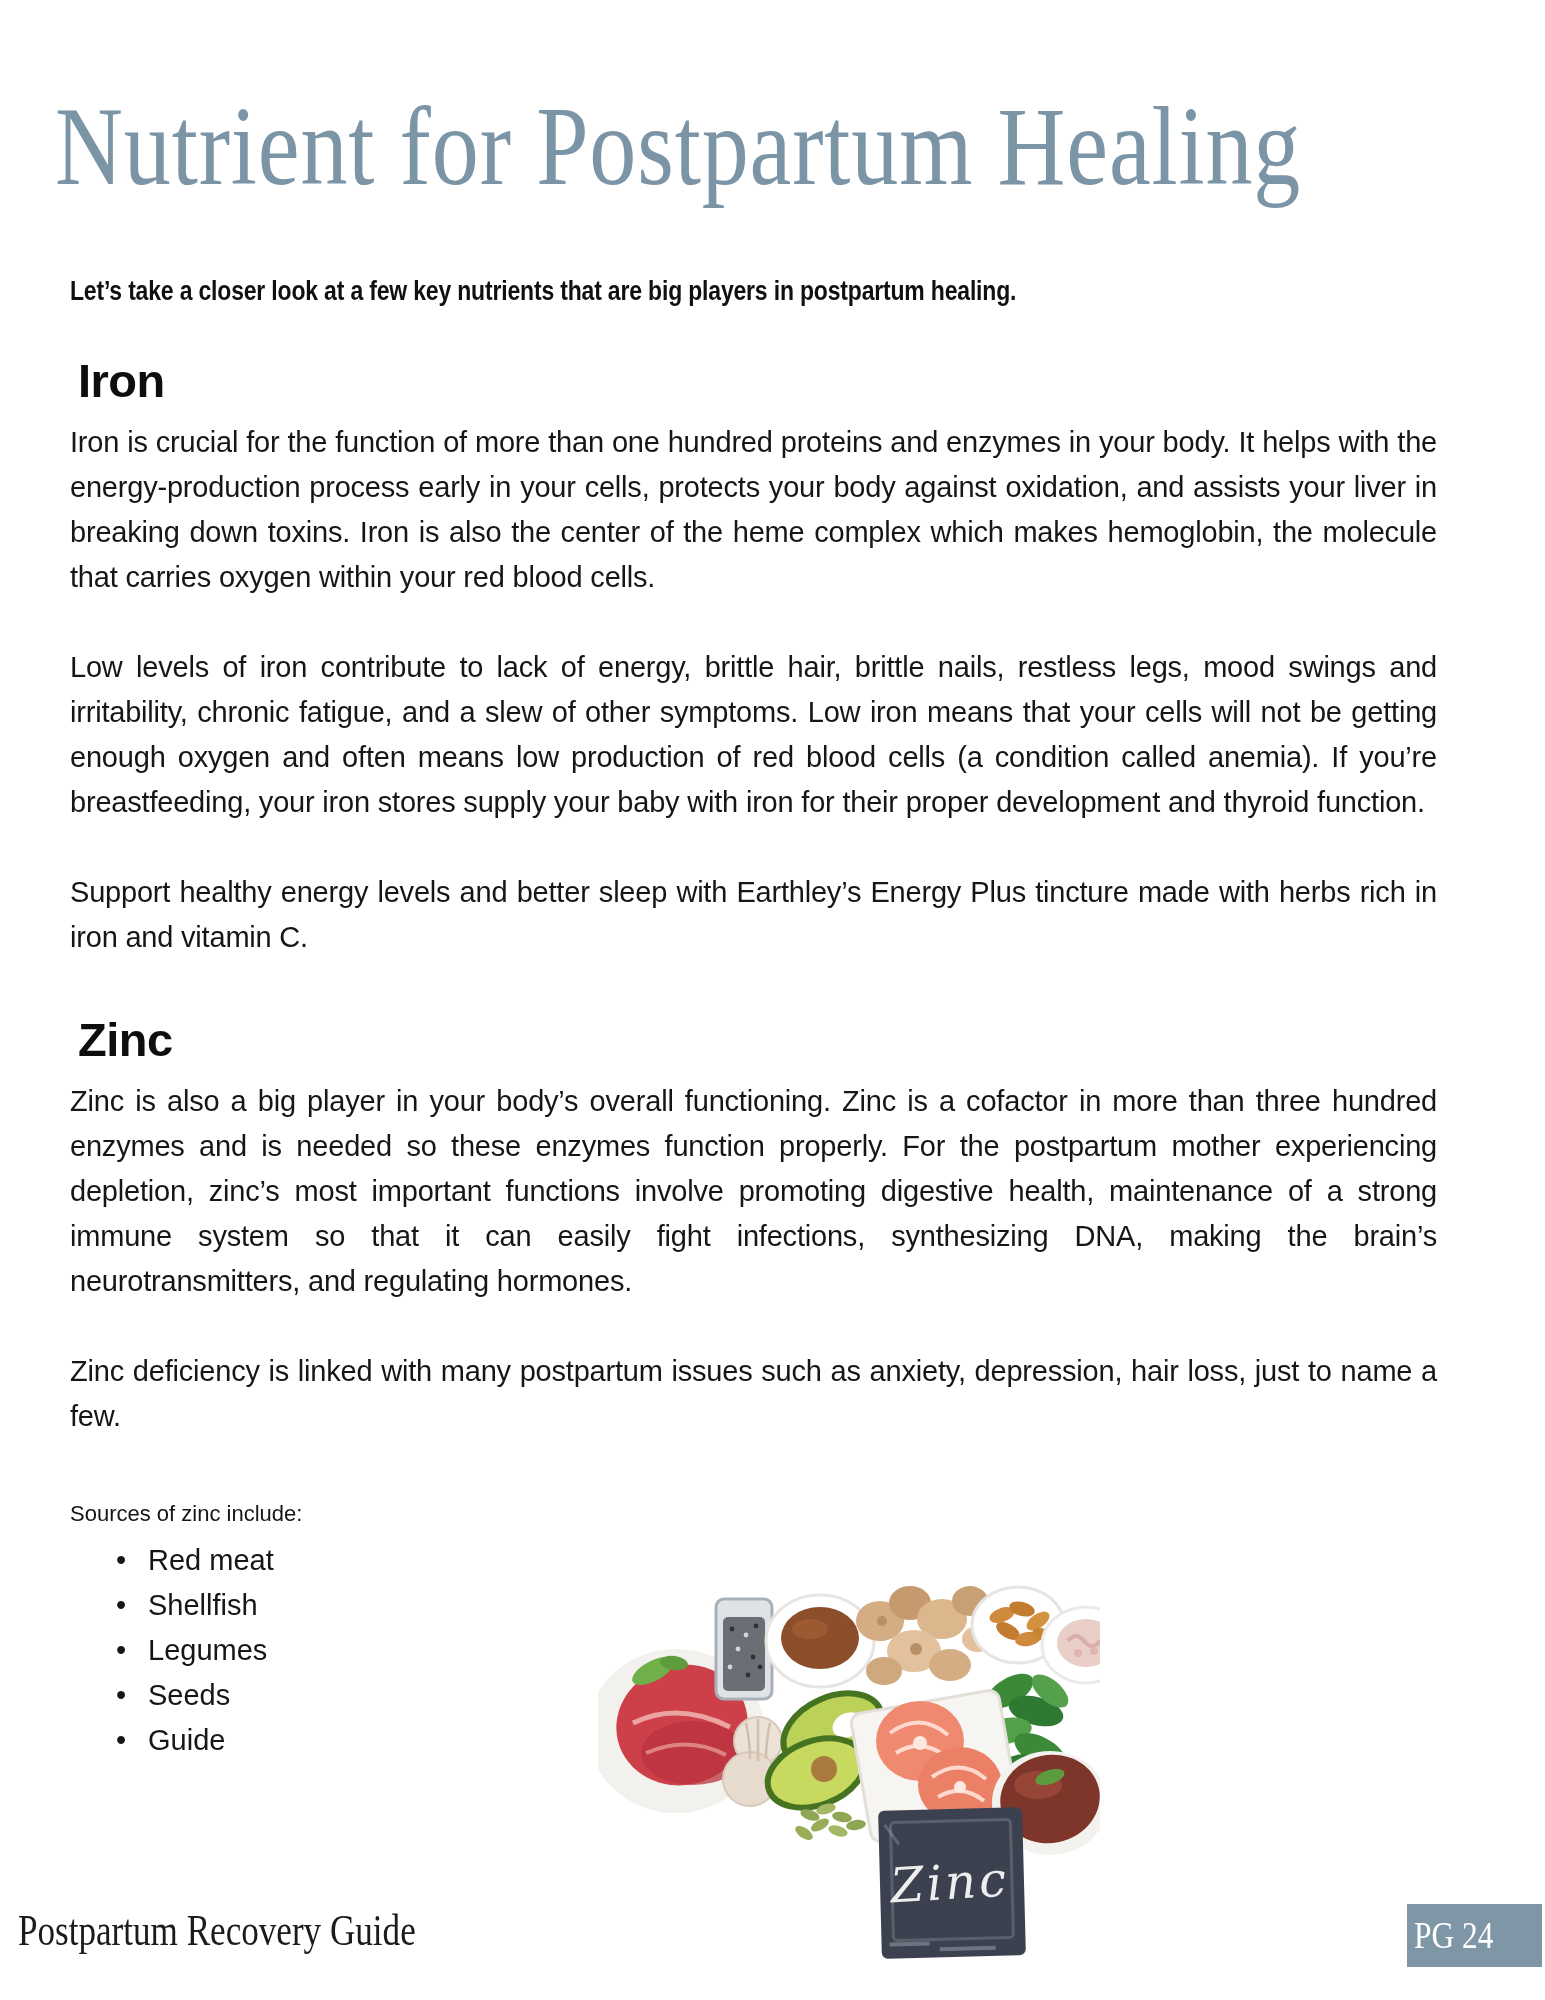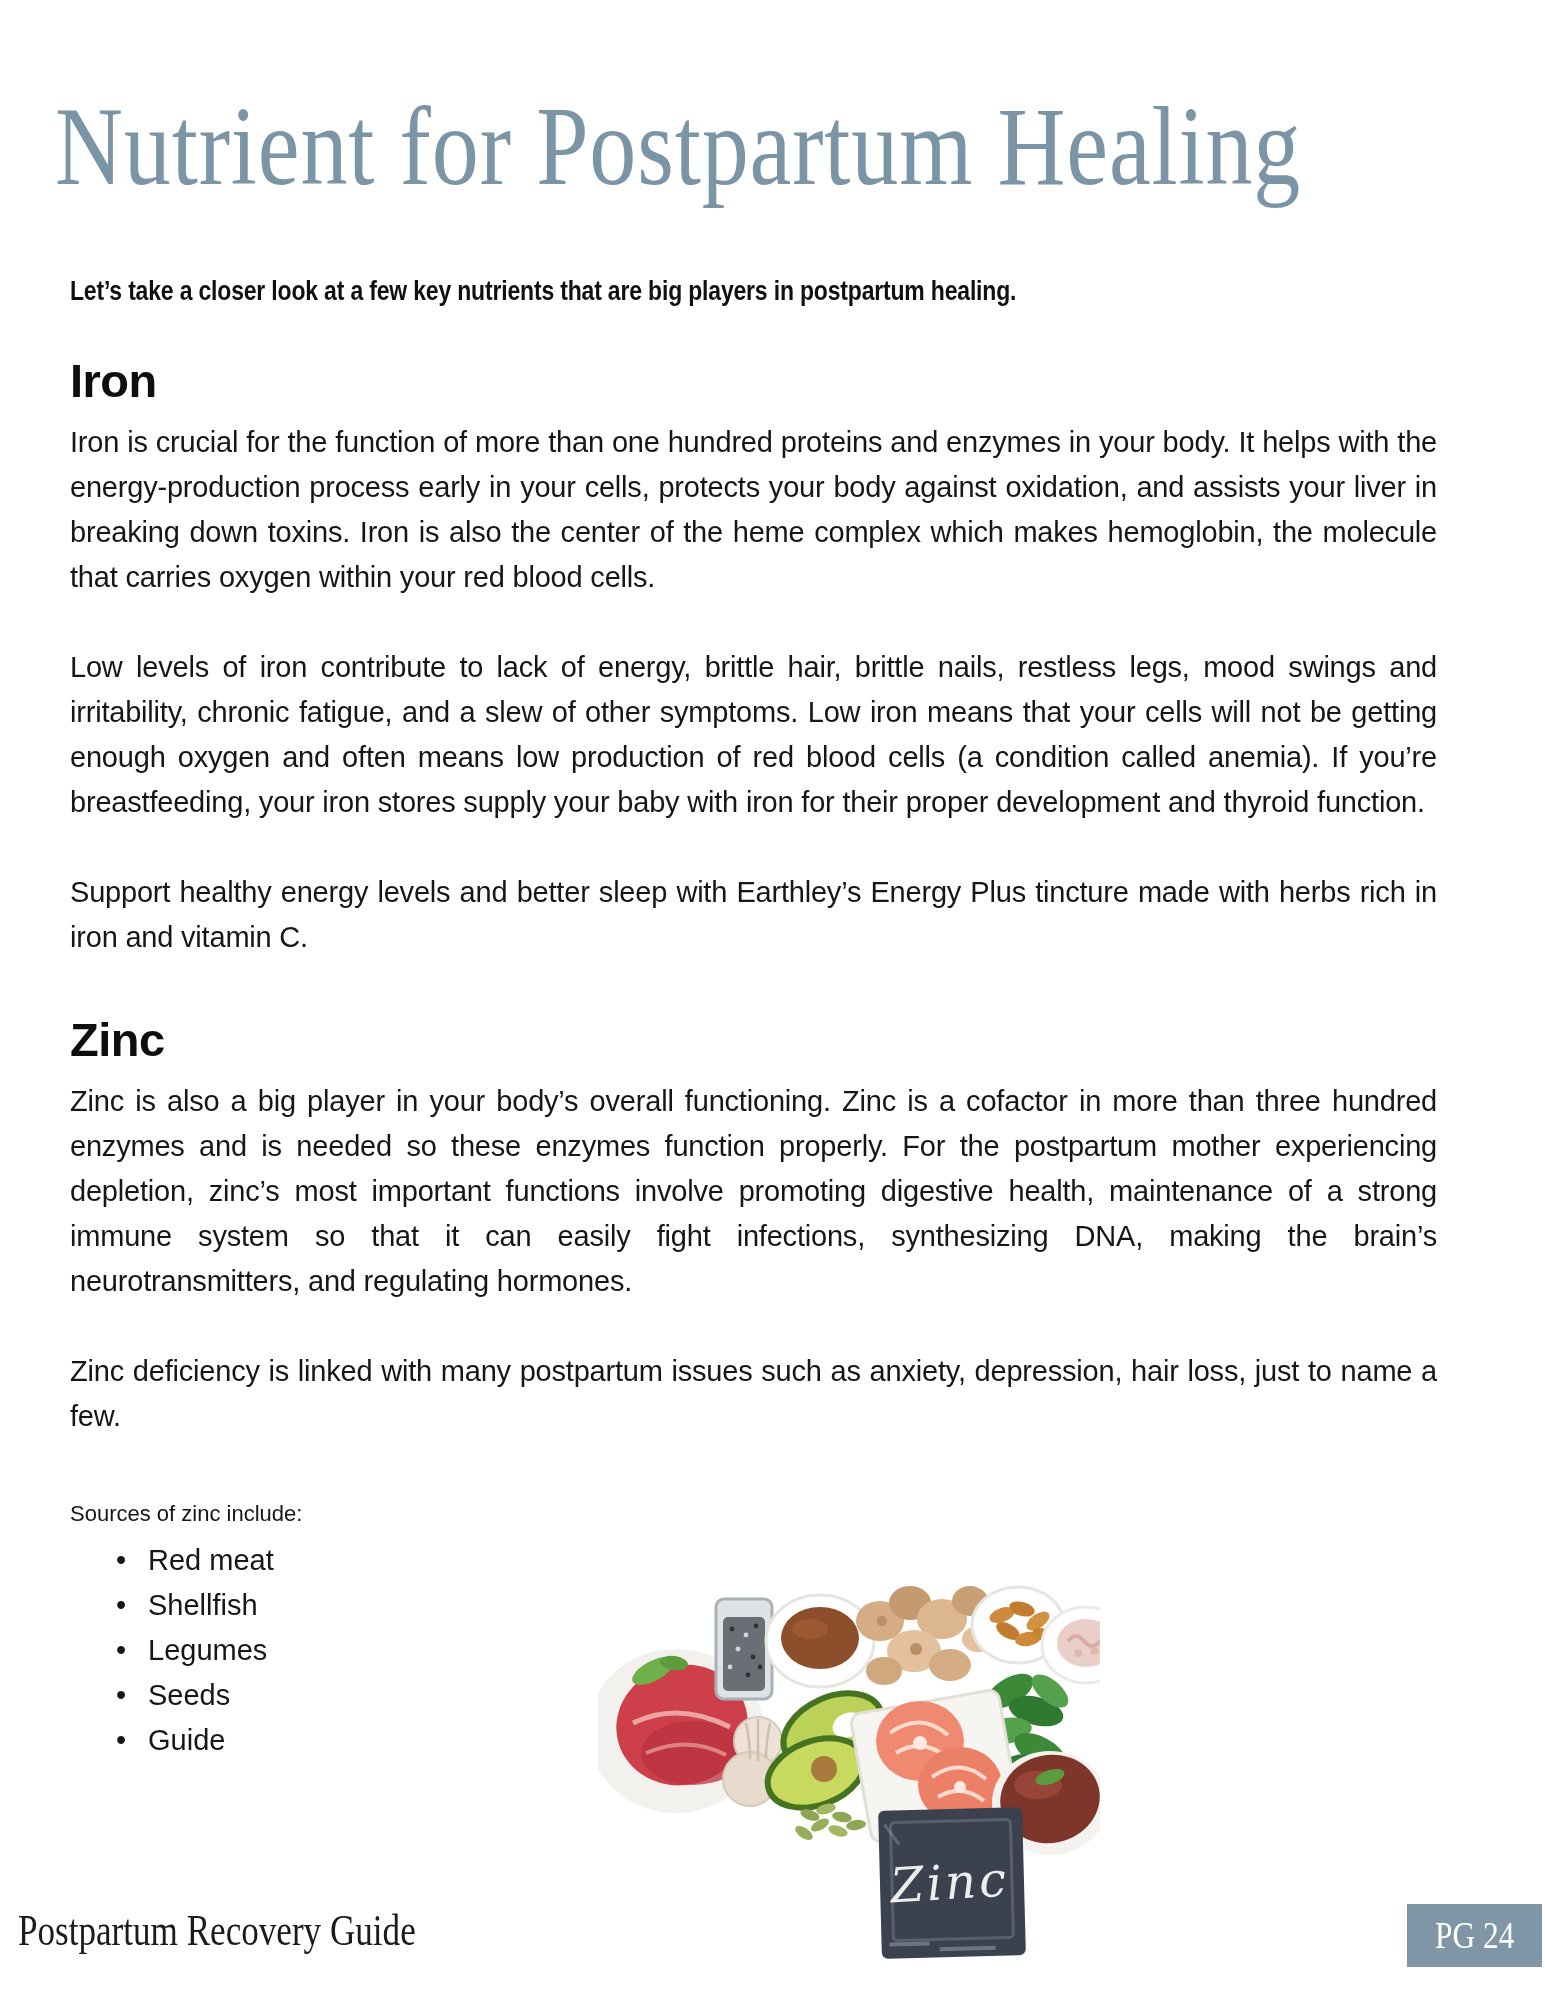--- a/index.html
+++ b/index.html
@@ -27,21 +27,21 @@
     font-size:28px;
     font-weight:700;
     color:#101010;
     letter-spacing:-0.2px;
     white-space:nowrap;
     transform:scaleX(0.82);
     transform-origin:left center;
   }
 
   h2.section-heading {
-    margin:46px 0 10px 0;
+    margin:46px 0 10px 8px;
     font-size:47px;
     font-weight:700;
     letter-spacing:-0.5px;
     color:#0e0e0e;
   }
   h2.zinc-heading { margin-top:52px; }
 
   p.body-par {
     margin:45px 0 0 0;
     font-size:29px;
@@ -81,21 +81,21 @@
     font-size:45px; line-height:1.1;
     color:#1b1b1b;
     white-space:nowrap;
     transform:scaleX(0.78);
     transform-origin:left center;
   }
   .page-badge {
     position:absolute; right:3px; top:1904px;
     width:135px; height:63px;
     background:#7e96a6;
-    display:flex; align-items:center; justify-content:center;
+    display:flex; align-items:center; 
   }
   .page-badge .badge-text {
     font-family:"Liberation Serif", serif;
     font-size:37px; color:#ffffff;
     transform:scaleX(0.85);
     white-space:nowrap;
   }
 </style>
 </head>
 <body>

